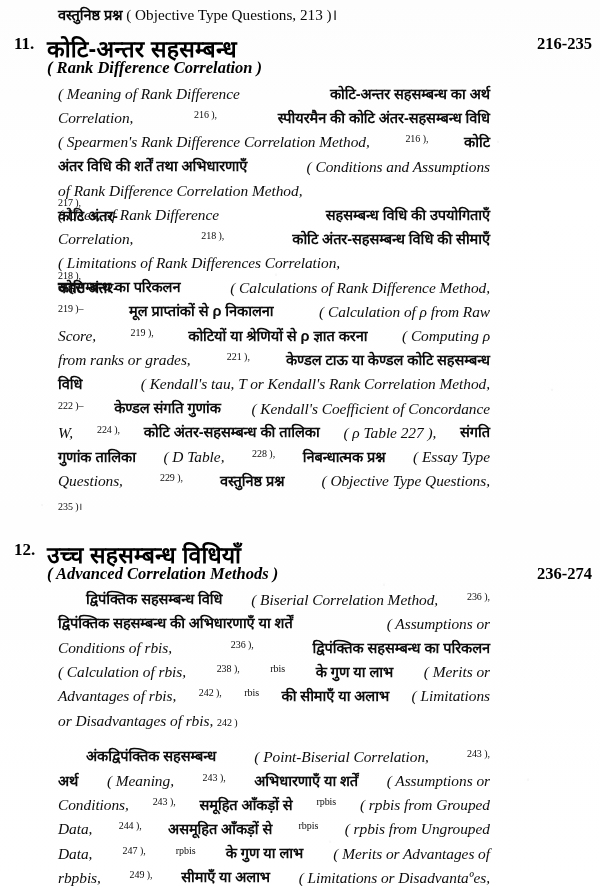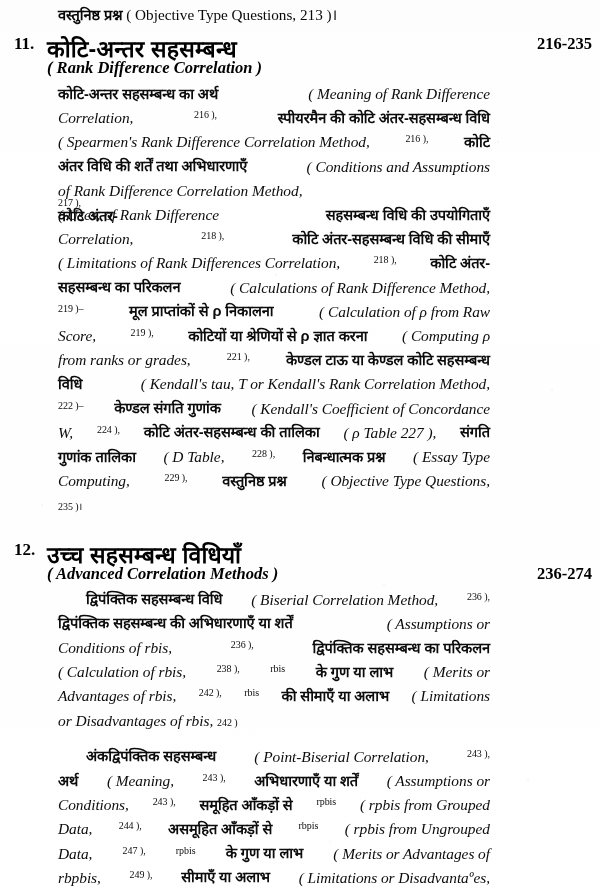--- a/index.html
+++ b/index.html
@@ -132,22 +132,22 @@
 <body>
 
 <div class="page">
   <div class="content" id="content">
       <div class="toc-top-line"><span class="dev" style="font-size: 14.6px;">वस्तुनिष्ठ प्रश्न</span> <span class="up" style="font-size: 15.2px;">( Objective Type Questions, 213 )।</span></div>
       <div class="chapter-num" style="left: 14px; top: 34px;">11.</div>
       <div class="chapter-title-hi" style="left: 47px; top: 32px;">कोटि-अन्तर सहसम्बन्ध</div>
       <div class="chapter-pages" style="right: 8px; top: 34px;">216-235</div>
       <div class="chapter-title-en" style="left: 47px; top: 58px;">( Rank Difference Correlation )</div>
       <div class="body-line justify" style="top: 86px;">
+        <span class="w eng">( Meaning of Rank Difference</span>
         <span class="w dev">कोटि-अन्तर  सहसम्बन्ध  का  अर्थ</span>
-        <span class="w eng">( Meaning of Rank Difference</span>
       </div>
       <div class="body-line justify" style="top: 110.2px;">
         <span class="w eng">Correlation,</span>
         <span class="w up">216 ),</span>
         <span class="w dev">स्पीयरमैन  की  कोटि  अंतर-सहसम्बन्ध  विधि</span>
       </div>
       <div class="body-line justify" style="top: 134.4px;">
         <span class="w eng">( Spearmen's Rank Difference Correlation Method,</span>
         <span class="w up">216 ),</span>
         <span class="w dev">कोटि</span>
@@ -163,21 +163,21 @@
       </div>
       <div class="body-line justify" style="top: 207px;">
         <span class="w eng">( Uses, of Rank Difference</span>
         <span class="w dev">सहसम्बन्ध  विधि  की  उपयोगिताएँ</span>
       </div>
       <div class="body-line justify" style="top: 231.2px;">
         <span class="w eng">Correlation,</span>
         <span class="w up">218 ),</span>
         <span class="w dev">कोटि  अंतर-सहसम्बन्ध  विधि  की  सीमाएँ</span>
       </div>
-      <div class="body-line justify" style="top: 255.4px;">
+      <div class="body-line justify" style="top: 255.4px; flex-direction: column;">
         <span class="w eng">( Limitations of Rank Differences Correlation,</span>
         <span class="w up">218 ),</span>
         <span class="w dev">कोटि अंतर-</span>
       </div>
       <div class="body-line justify" style="top: 279.6px;">
         <span class="w dev">सहसम्बन्ध का परिकलन</span>
         <span class="w eng">( Calculations of Rank Difference Method,</span>
       </div>
       <div class="body-line justify" style="top: 303.8px;">
         <span class="w up">219 )–</span>
@@ -212,21 +212,21 @@
         <span class="w dev">संगति</span>
       </div>
       <div class="body-line justify" style="top: 449px;">
         <span class="w dev">गुणांक  तालिका</span>
         <span class="w eng">( D Table,</span>
         <span class="w up">228 ),</span>
         <span class="w dev">निबन्धात्मक  प्रश्न</span>
         <span class="w eng">( Essay Type</span>
       </div>
       <div class="body-line justify" style="top: 473.2px;">
-        <span class="w eng">Computing,</span>
+        <span class="w eng">Questions,</span>
         <span class="w up">229 ),</span>
         <span class="w dev">वस्तुनिष्ठ  प्रश्न</span>
         <span class="w eng">( Objective Type Questions,</span>
       </div>
       <div class="body-line" style="top: 497.4px;"><span class="w up">235 )।</span></div>
       <div class="chapter-num" style="left: 14px; top: 539.6px;">12.</div>
       <div class="chapter-title-hi" style="left: 47px; top: 537.6px;">उच्च सहसम्बन्ध विधियाँ</div>
       <div class="chapter-pages" style="right: 8px; top: 563.6px;">236-274</div>
       <div class="chapter-title-en" style="left: 47px; top: 563.6px;">( Advanced Correlation Methods )</div>
       <div class="body-line first-line-indent justify" style="top: 591.6px;">

